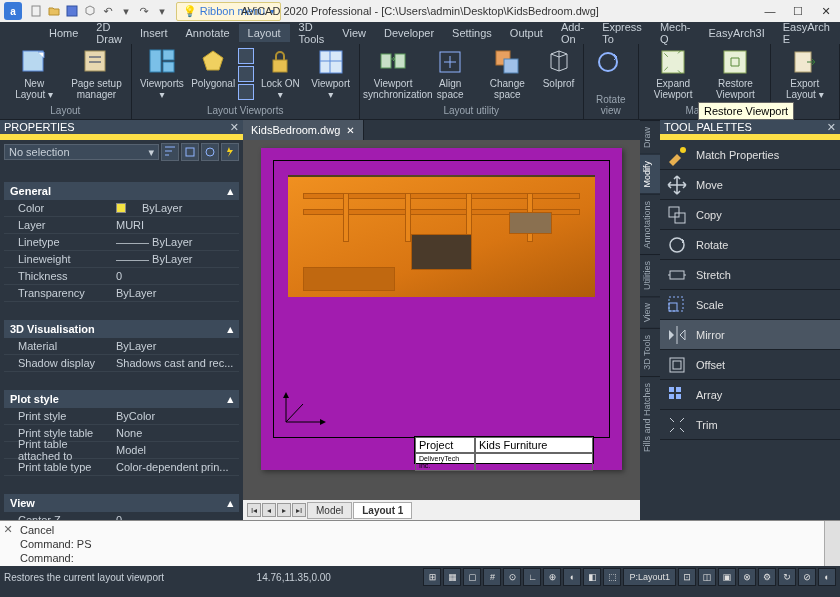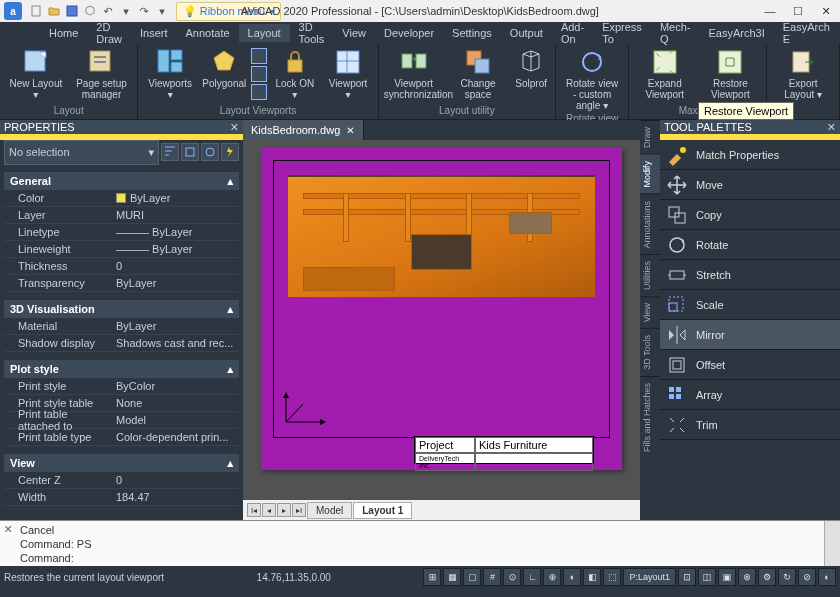--- a/index.html
+++ b/index.html
@@ -24,27 +24,27 @@
 .ribbon-group-label{font-size:10px;color:#9aa5b0;text-align:center;padding-bottom:2px}
 .ribbon-small{width:18px;height:56px;display:flex;flex-direction:column;gap:2px;align-items:center;justify-content:center}
 .ribbon-small-btn{width:16px;height:16px;border:1px solid #8fb4ff;background:#3c4a5a;cursor:pointer}
 .tooltip{position:absolute;background:#ffffe1;border:1px solid #666;padding:2px 5px;color:#000;font-size:11px;z-index:100;top:102px;left:698px}
 .content{display:flex;height:400px}
 .prop-panel{width:243px;background:#2c3540;display:flex;flex-direction:column}
 .panel-header{height:20px;background:#3c4a5a;display:flex;align-items:center;justify-content:space-between;padding:0 4px;border-bottom:6px solid #fde047}
 .panel-title{font-size:11px;color:#fff}
 .panel-close{cursor:pointer;color:#c8d0d8}
 .prop-toolbar{height:24px;display:flex;align-items:center;gap:2px;padding:2px 4px;background:#2c3540}
-.prop-select{flex:1;height:25px;background:#3c4a5a;border:1px solid #566270;color:#c8d0d8;padding:0 4px;display:flex;align-items:center;justify-content:space-between}
+.prop-select{flex:1;height:16px;background:#3c4a5a;border:1px solid #566270;color:#c8d0d8;padding:0 4px;display:flex;align-items:center;justify-content:space-between}
 .prop-tool-btn{width:18px;height:18px;border:1px solid #566270;background:#3c4a5a;display:flex;align-items:center;justify-content:center;cursor:pointer}
 .prop-rows{flex:1;overflow-y:auto;padding:0 4px}
-.prop-section-header{height:18px;background:#3c4a5a;display:flex;align-items:center;justify-content:space-between;padding:0 6px;font-weight:bold;color:#fff;margin-top:8px}
+.prop-section-header{height:18px;background:#3c4a5a;display:flex;align-items:center;justify-content:space-between;padding:0 6px;font-weight:bold;color:#fff;margin-top:18px}
 .prop-row{height:17px;display:flex;align-items:center;border-bottom:1px solid #38424d}
 .prop-label{width:108px;padding-left:14px;color:#c8d0d8;font-size:11px}
-.prop-value{flex:1;color:#c8d0d8;padding-left:4px;font-size:11px;display:flex;align-items:center;gap:4px}
+.prop-value{flex:1;color:#c8d0d8;padding-left:4px;font-size:11px;display:flex;align-items:center;gap:16px}
 .color-swatch{width:10px;height:10px;background:#f5e342;border:1px solid #888}
 .main-area{flex:1;display:flex;flex-direction:column;background:#fff}
 .doc-tabs{height:20px;background:#2c3540;display:flex;align-items:center}
 .doc-tab{height:20px;background:#4a5562;padding:0 8px;display:flex;align-items:center;gap:6px;color:#fff;border-right:1px solid #1a2028}
 .doc-tab-close{cursor:pointer;font-size:10px}
 .canvas{flex:1;background:#525252;position:relative;overflow:hidden}
 .paper{position:absolute;left:18px;top:8px;right:18px;bottom:30px;background:#a21caf;box-shadow:2px 2px 5px rgba(0,0,0,.4)}
 .inner-border{position:absolute;left:12px;top:12px;right:12px;bottom:32px;border:1px solid #000}
 .render-box{position:absolute;left:14px;top:14px;right:14px;bottom:140px;overflow:hidden}
 .shelf-bg{position:absolute;inset:0;background:linear-gradient(135deg,#4a3d1c 0%,#5a4a26 35%,#3a2f16 100%)}
@@ -219,20 +219,29 @@
               <rect x="2" y="6" width="10" height="14" fill="#c8e0c8" stroke="#5a9a5a"></rect>
               <rect x="16" y="6" width="10" height="14" fill="#c8e0c8" stroke="#5a9a5a"></rect>
               <path d="M12 11h4m-2-2l2 2-2 2" stroke="#5a9a5a" fill="none"></path>
             </svg>
           </div>
           <div class="ribbon-btn-label">Viewport synchronization</div>
         </div>
         <div class="ribbon-btn">
           <div class="ribbon-btn-icon">
             <svg width="28" height="28">
+              <rect x="4" y="4" width="20" height="20" fill="none" stroke="#8fb4ff"></rect>
+              <path d="M8 14h12M14 8v12" stroke="#8fb4ff"></path>
+            </svg>
+          </div>
+          <div class="ribbon-btn-label">Align space</div>
+        </div>
+        <div class="ribbon-btn">
+          <div class="ribbon-btn-icon">
+            <svg width="28" height="28">
               <rect x="3" y="3" width="14" height="14" fill="#e8a060" stroke="#b07030"></rect>
               <rect x="11" y="11" width="14" height="14" fill="#a0c0e8" stroke="#5080b0"></rect>
             </svg>
           </div>
           <div class="ribbon-btn-label">Change space</div>
         </div>
         <div class="ribbon-btn">
           <div class="ribbon-btn-icon">
             <svg width="28" height="28">
               <path d="M6 6l8-3 8 3v14l-8 3-8-3z" fill="none" stroke="#c8d0d8"></path>
@@ -246,21 +255,20 @@
     </div>
     <div class="ribbon-group">
       <div class="ribbon-group-items">
         <div class="ribbon-btn">
           <div class="ribbon-btn-icon">
             <svg width="28" height="28">
               <circle cx="14" cy="14" r="9" fill="none" stroke="#8fb4ff" stroke-width="2"></circle>
               <path d="M20 6l3 3-3 3" fill="none" stroke="#8fb4ff"></path>
             </svg>
           </div>
-          <div class="ribbon-btn-label">Rotate view - custom angle ▾</div>
         </div>
       </div>
       <div class="ribbon-group-label">Rotate view</div>
     </div>
     <div class="ribbon-group">
       <div class="ribbon-group-items">
         <div class="ribbon-btn">
           <div class="ribbon-btn-icon">
             <svg width="28" height="28">
               <rect x="3" y="3" width="22" height="22" fill="#e8f0d8" stroke="#8aa85a"></rect>

